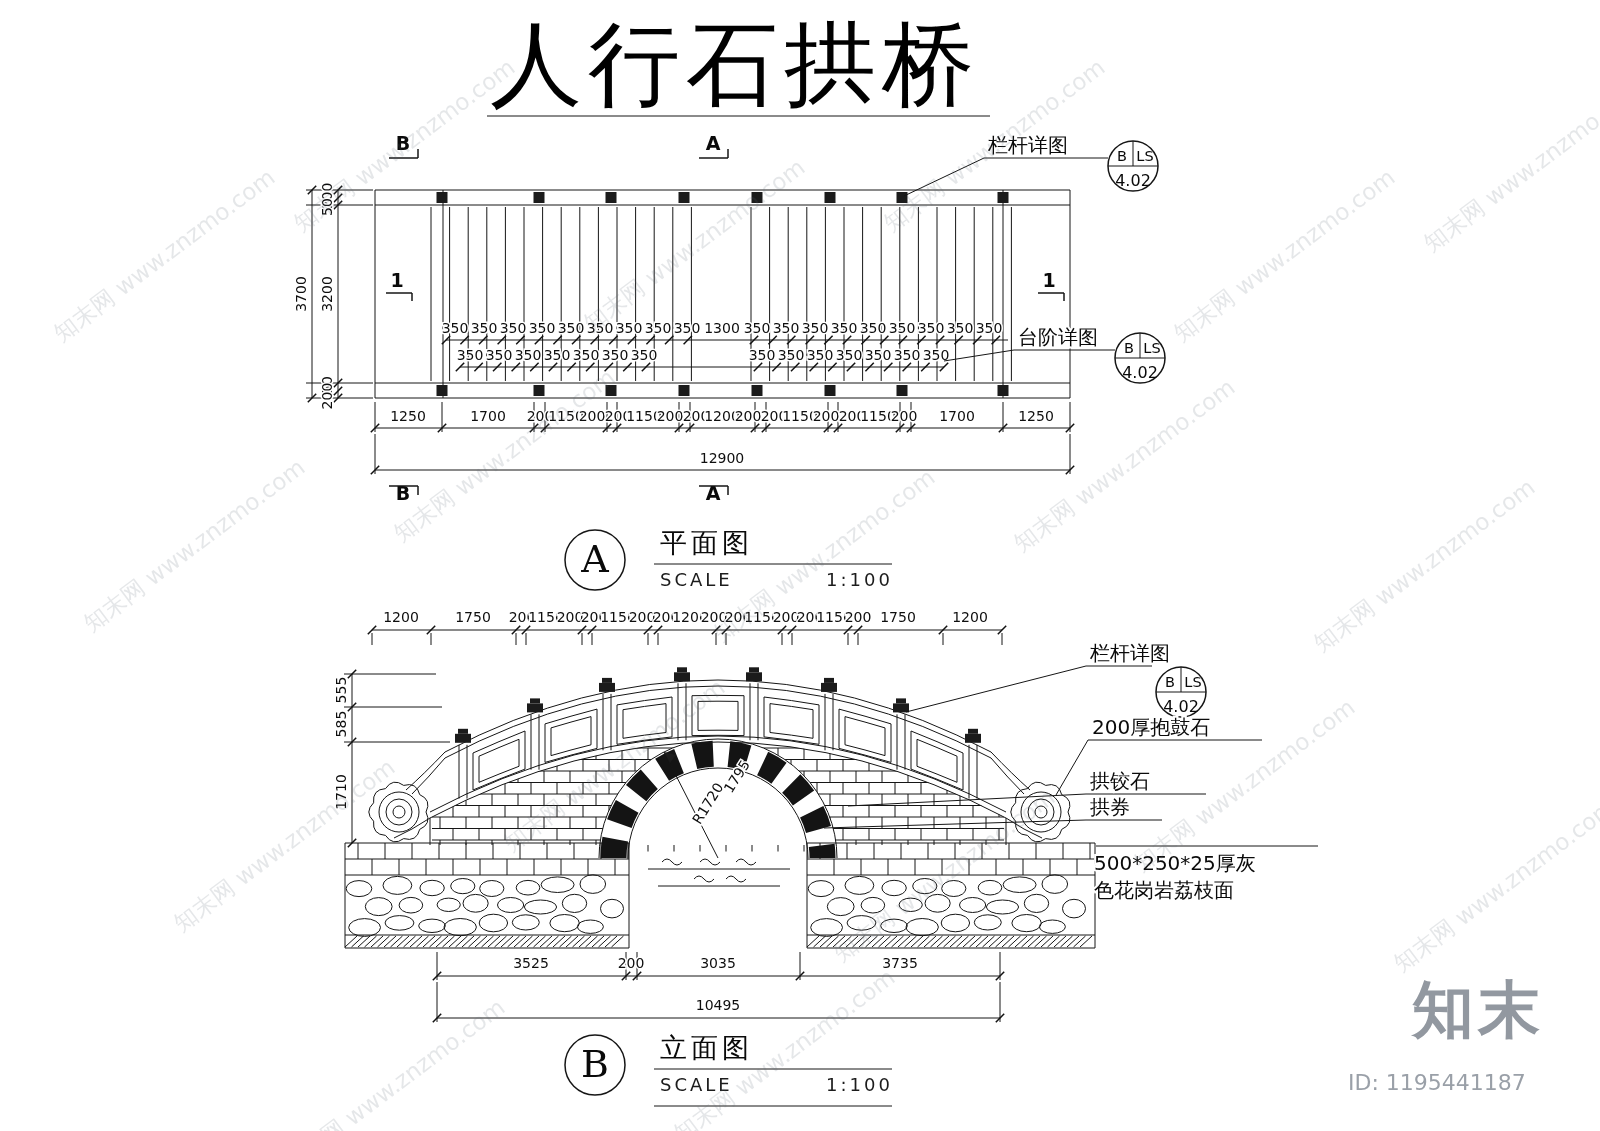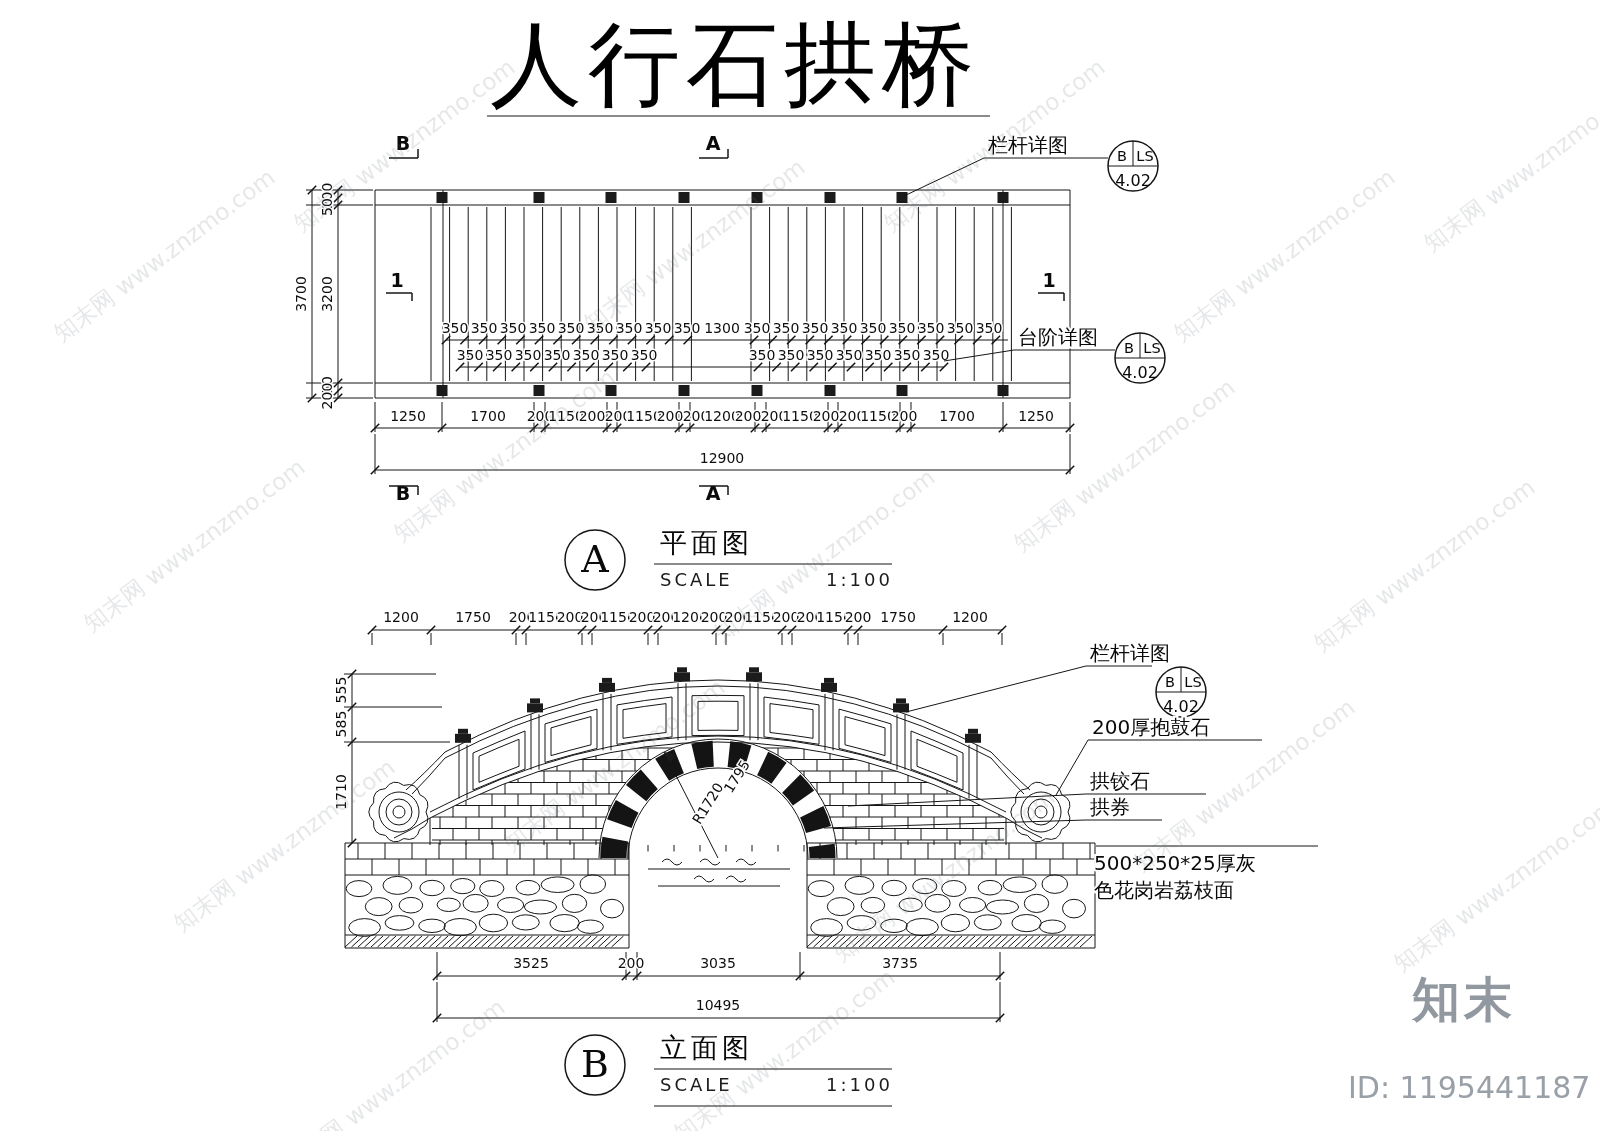--- a/index.html
+++ b/index.html
@@ -15,22 +15,22 @@
 .dt{font-size:14px;fill:#0e0e0e;paint-order:stroke;stroke:#fff;stroke-width:3px}
 .cjk{font-size:20px;fill:#0a0a0a;paint-order:stroke;stroke:#fff;stroke-width:4px}
 .bt{font-size:14.5px;fill:#0a0a0a}
 .b4{font-size:16px;fill:#0a0a0a}
 .mk{font-size:19px;fill:#0a0a0a;font-weight:bold}
 .vl{font-family:"DejaVu Serif",serif;font-size:38px;fill:#0a0a0a}
 .vt{font-size:27px;fill:#0a0a0a;letter-spacing:4px}
 .sc{font-size:18px;fill:#1c1c1c;letter-spacing:3px}
 .ttl{font-family:"DejaVu Serif",serif;font-size:92px;fill:#000;letter-spacing:6px}
 .wm{position:absolute;color:rgba(95,105,120,.16);font-size:23px;white-space:nowrap;transform:rotate(-37deg);pointer-events:none;z-index:3}
-.logo{position:absolute;left:1412px;top:968px;font-size:48px;font-weight:bold;color:#9298a0;letter-spacing:4px;z-index:4}
-.imgid{position:absolute;left:1348px;top:1070px;font-size:30px;color:#9aa0a8;z-index:4}
+.logo{position:absolute;left:1412px;top:968px;font-size:62px;font-weight:bold;color:#9298a0;letter-spacing:4px;z-index:4}
+.imgid{position:absolute;left:1348px;top:1070px;font-size:22px;color:#9aa0a8;z-index:4}
 </style>
 </head>
 <body>
 
 <div class="wm" style="left:30px;top:240px">知末网 www.znzmo.com</div>
 <div class="wm" style="left:270px;top:130px">知末网 www.znzmo.com</div>
 <div class="wm" style="left:560px;top:230px">知末网 www.znzmo.com</div>
 <div class="wm" style="left:860px;top:130px">知末网 www.znzmo.com</div>
 <div class="wm" style="left:1150px;top:240px">知末网 www.znzmo.com</div>
 <div class="wm" style="left:1400px;top:150px">知末网 www.znzmo.com</div>

